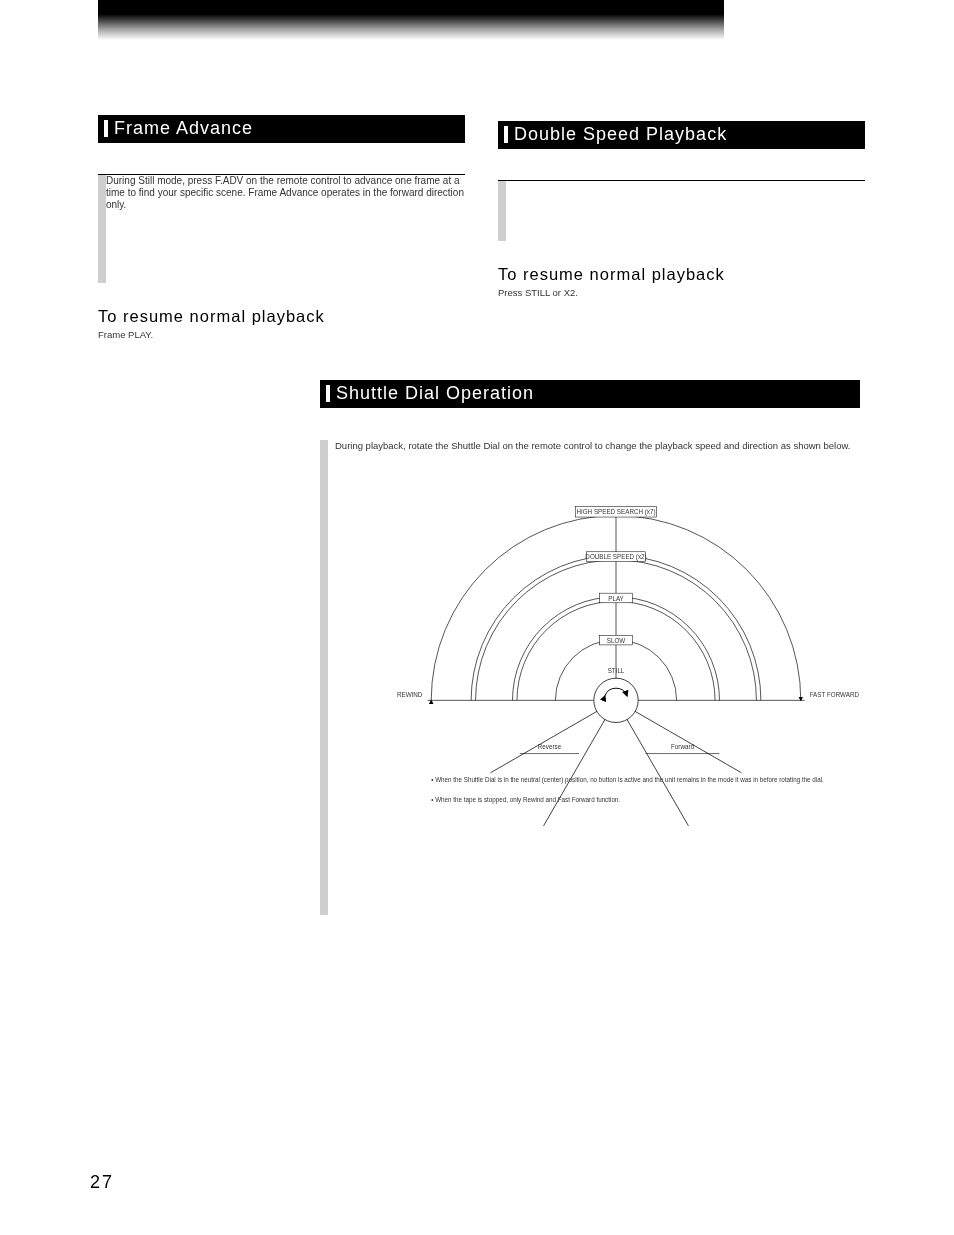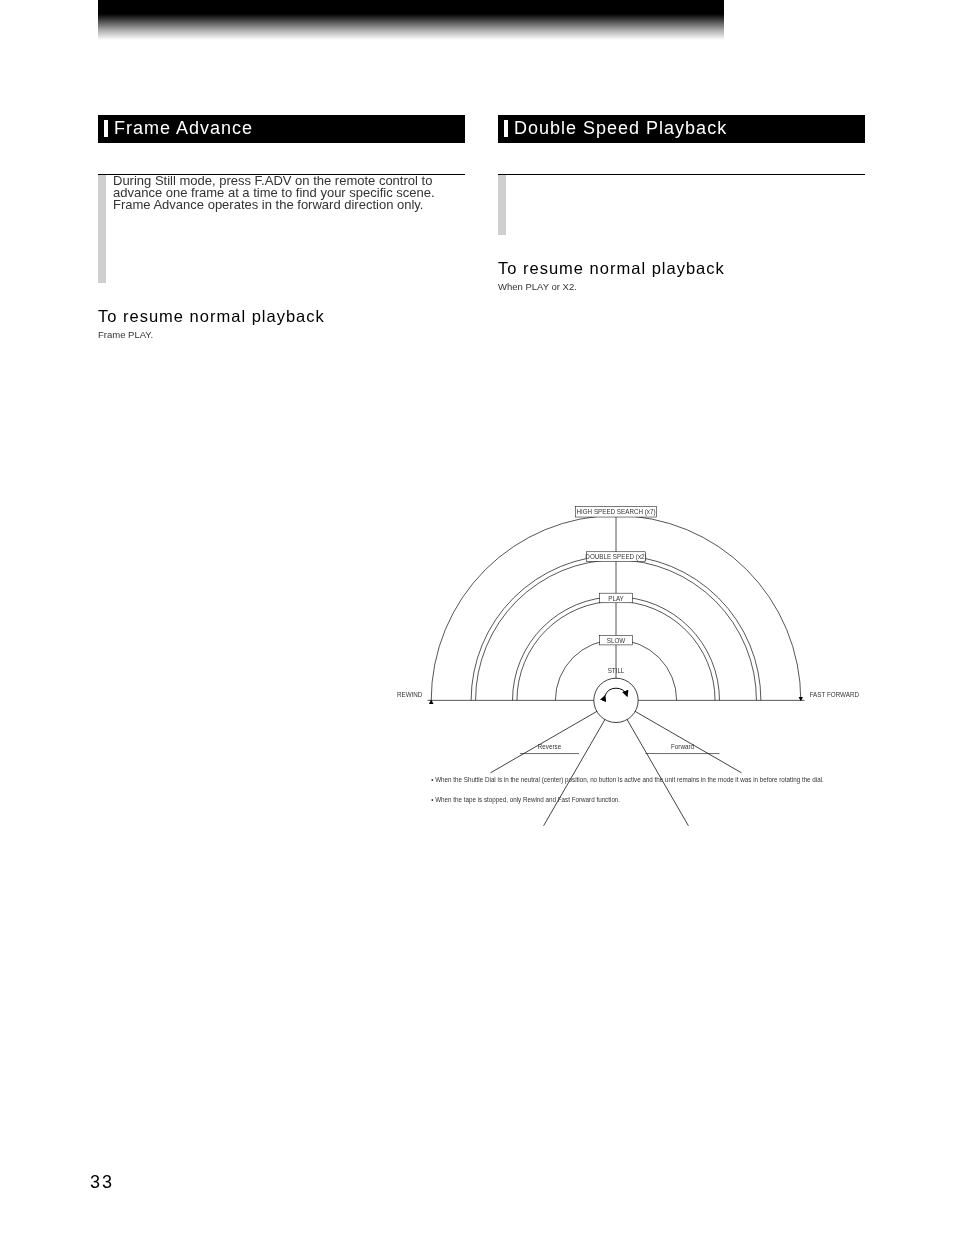--- a/index.html
+++ b/index.html
@@ -1,30 +1,30 @@
 <!DOCTYPE html>
 <html><head>
 <meta charset="utf-8">
 <style>
   html,body{margin:0;padding:0;background:#fff;font-family:Helvetica,Arial,sans-serif;color:#000;}
   .page{position:relative;width:762px;height:1235px;}
   .topbar{position:absolute;left:98px;right:38px;top:0;height:40px;
     background:linear-gradient(to bottom,#000 0%,#000 35%,#aaa 75%,#fff 100%);}
   .col{position:absolute;width:367px;}
   .leftcol{left:98px;top:115px;}
-  .rightcol{left:498px;top:115px;}
+  .rightcol{left:498px;top:121px;}
   .heading{background:#000;color:#fff;font-size:18px;letter-spacing:1px;
     padding:3px 9px 4px 6px;font-weight:500;margin-bottom:10px;}
   .heading::before{content:"";display:inline-block;width:4px;height:17px;background:#fff;margin-right:6px;vertical-align:-3px;}
   .rule{border-top:1px solid #000;margin:31px 0 0 0;}
   .barrow{display:flex;align-items:flex-start;margin-top:0;}
   .vbar{width:8px;background:#cfcfcf;}
   .barL{height:108px;}
   .barR{height:60px;}
-  .tiny{font-size:13px;line-height:12px;color:#333;margin-left:7px;flex:1;}
+  .tiny{font-size:10px;line-height:12px;color:#333;flex:1;}
   .sub{font-size:16.5px;letter-spacing:1px;margin-top:24px;}
   .smpress{font-size:9.5px;color:#333;margin-top:3px;}
   .shuttleblock{position:absolute;left:320px;top:380px;width:540px;}
   .shcontent{display:flex;align-items:flex-start;margin-top:32px;}
   .shbar{width:8px;height:475px;background:#cfcfcf;}
   .shtext{font-size:9.5px;line-height:12px;color:#333;margin-left:7px;flex:1;}
   .pagenum{position:absolute;left:90px;bottom:42px;font-size:18px;letter-spacing:2px;}
   .diagram{position:absolute;left:346px;top:486px;width:540px;height:340px;}
   .lblsmall{font-size:8.5px;fill:#333;font-family:Helvetica,Arial,sans-serif;}
   .lblbox{fill:#fff;stroke:#000;stroke-width:0.7;}
@@ -46,23 +46,32 @@
     <div class="smpress">Frame PLAY.</div>
   </div>
 
   <div class="col rightcol">
     <div class="heading">Double Speed Playback</div>
     <div class="rule"></div>
     <div class="barrow">
       <div class="vbar barR"></div>
     </div>
     <div class="sub">To resume normal playback</div>
-    <div class="smpress">When PLAY or X2.</div>
+    <div class="smpress">Press STILL or X2.</div>
   </div>
 
+  <div class="shuttleblock">
+    <div class="heading">Shuttle Dial Operation</div>
+    <div class="shcontent">
+      <div class="shbar"></div>
+      <div class="shtext">
+        <div>During playback, rotate the Shuttle Dial on the remote control to change the playback speed and direction as shown below.</div>
+      </div>
+    </div>
+  </div>
 
   <svg class="diagram" viewBox="0 0 540 460">
     <defs>
       <marker id="ah" viewBox="0 0 10 10" refX="8" refY="5" markerWidth="7" markerHeight="7" orient="auto">
         <path d="M0,0 L10,5 L0,10 z" fill="#000"></path>
       </marker>
     </defs>
 
     <g transform="translate(270,290)">
 
@@ -109,14 +118,14 @@
       <text class="lblsmall" x="90" y="66" text-anchor="middle">Forward</text>
       <line x1="40" y1="72" x2="140" y2="72" stroke="#000" stroke-width="0.8"></line>
 
       <text class="lblsmall" x="-250" y="110">
         <tspan x="-250" dy="0">• When the Shuttle Dial is in the neutral (center) position, no button is active and the unit remains in the mode it was in before rotating the dial.</tspan>
       </text>
       <text class="lblsmall" x="-250" y="138">• When the tape is stopped, only Rewind and Fast Forward function.</text>
     </g>
   </svg>
 
-  <div class="pagenum">33</div>
+  <div class="pagenum">27</div>
 </div>
 
 </body></html>

